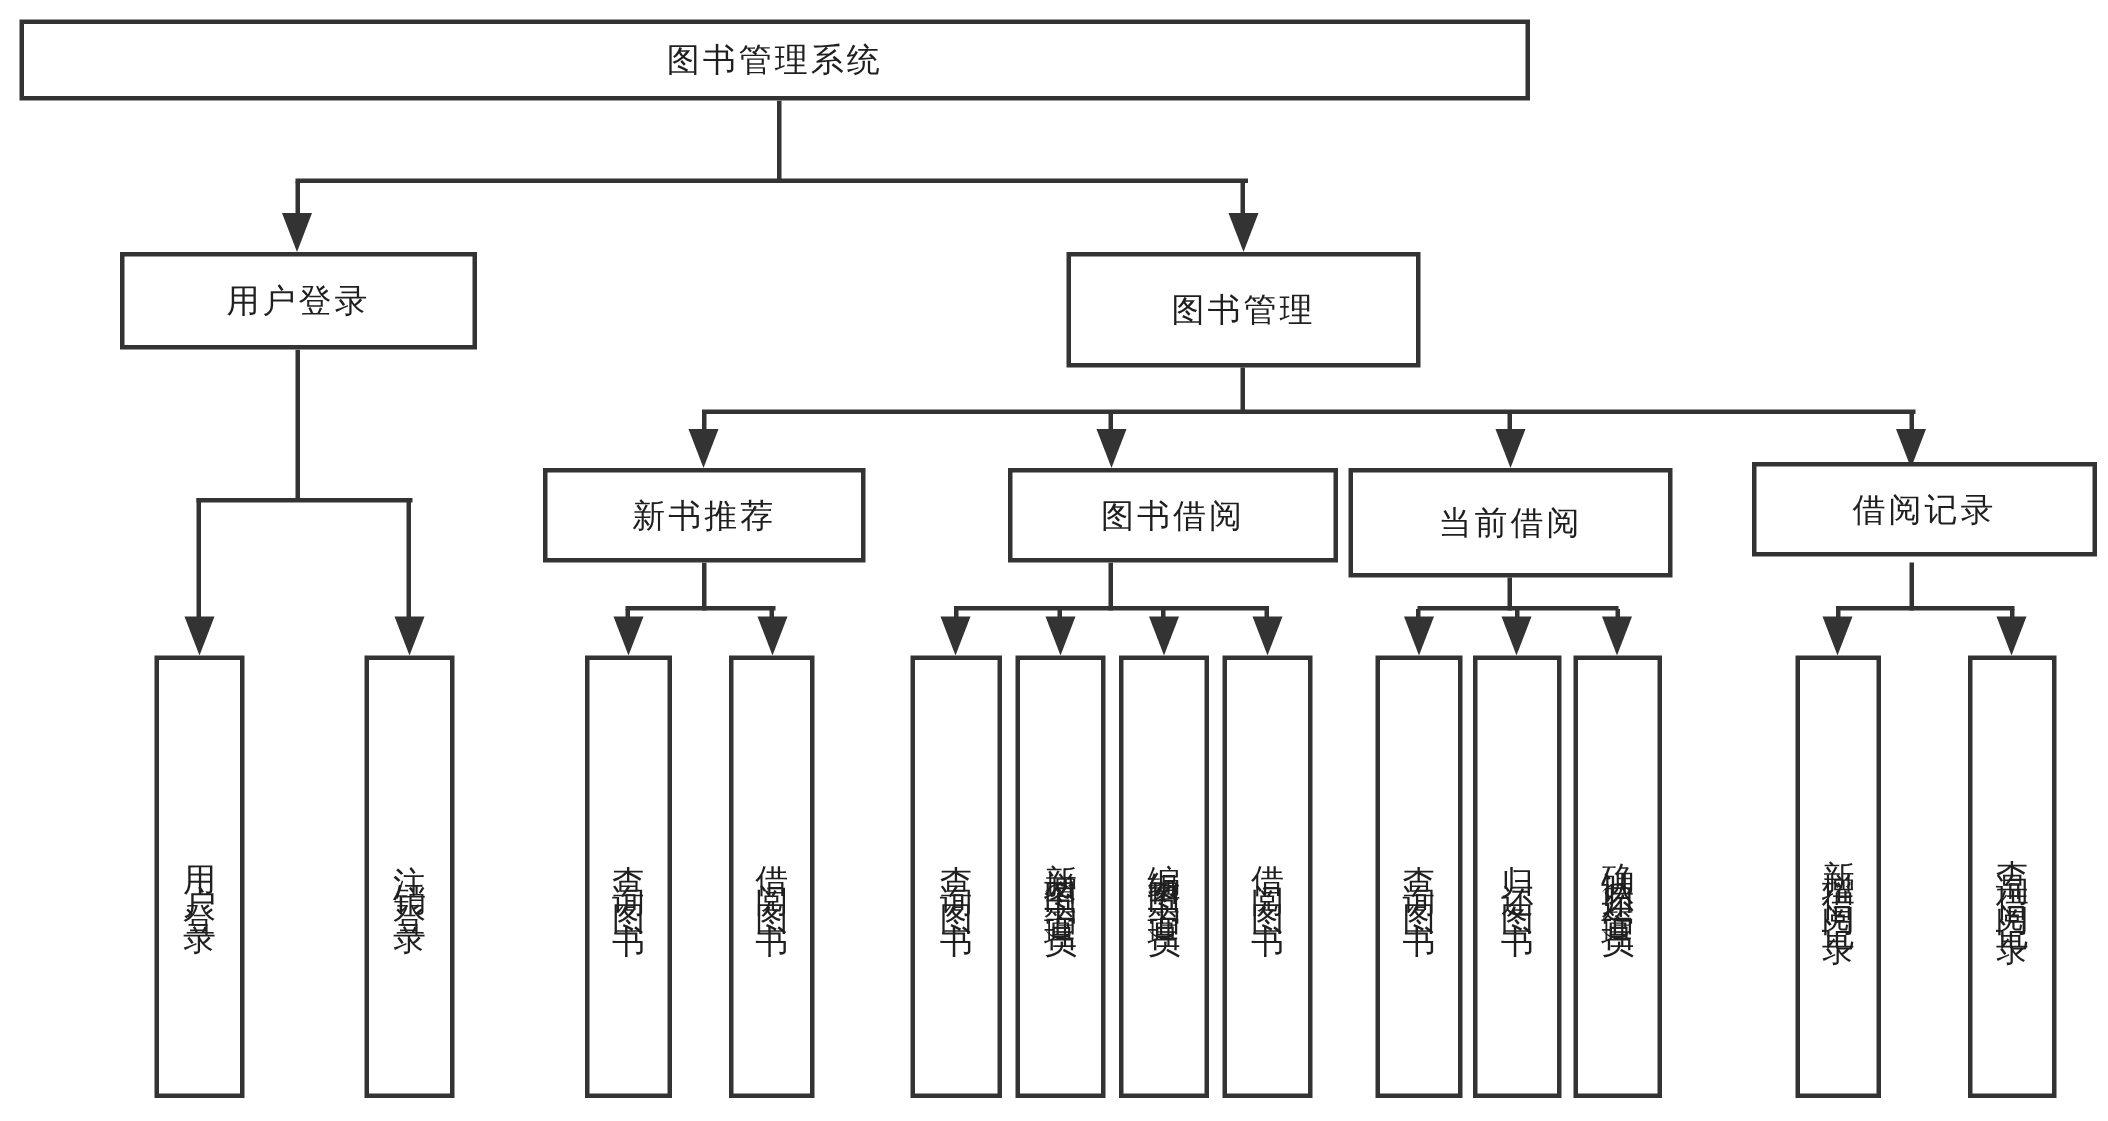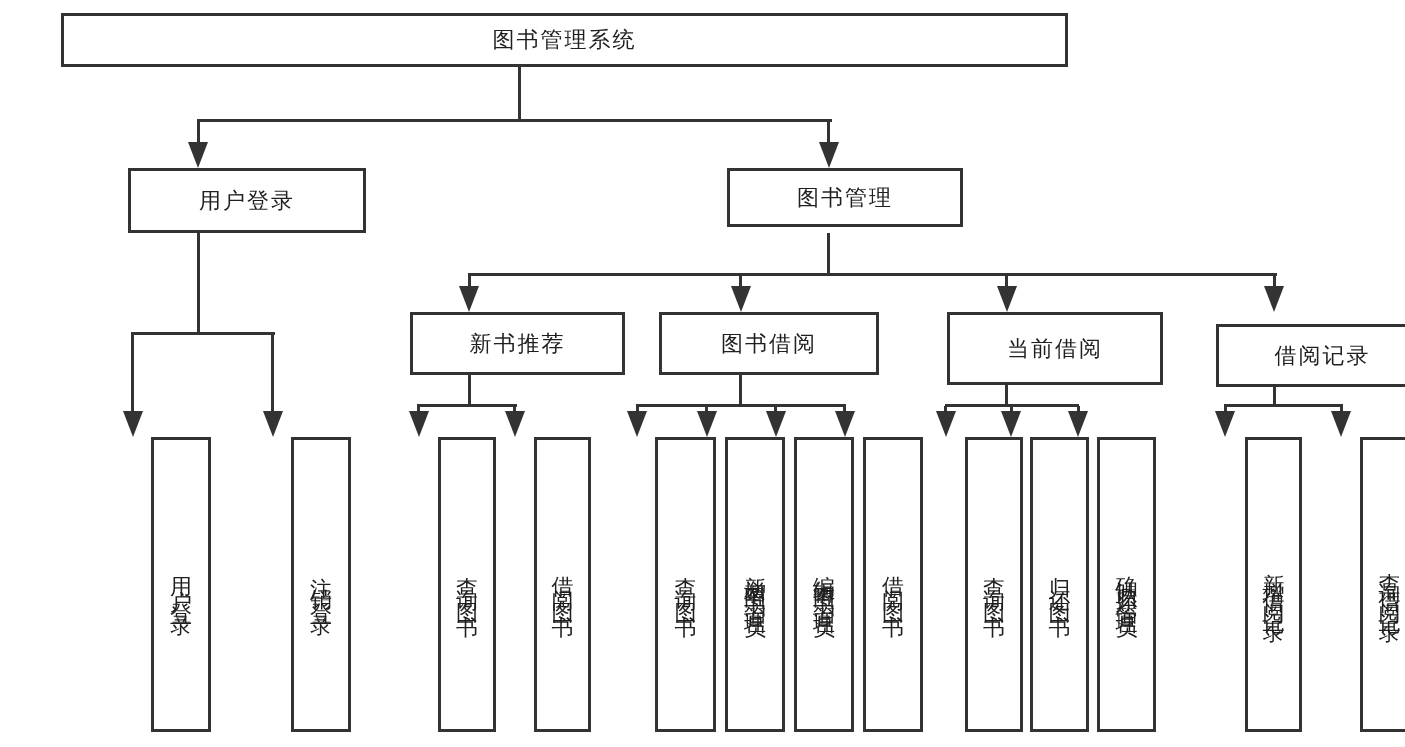--- a/index.html
+++ b/index.html
@@ -14,21 +14,20 @@
     position:absolute;
     box-sizing:border-box;
     border:3px solid #333333;
     background:#ffffff;
     display:flex;
     align-items:center;
     justify-content:center;
     color:#1f1f1f;
     font-size:22px;
     letter-spacing:2px;
-    margin-left:48px;
   }
   .vlabel{
     writing-mode:vertical-rl;
     text-orientation:mixed;
     letter-spacing:12px;
     line-height:1;
   }
   .v4{letter-spacing:13px;}
   .v6{letter-spacing:10px;}
   .v9{letter-spacing:6px;}
@@ -114,34 +113,34 @@
   <div class="vl" style="left:1340px;top:406px;height:8px"></div>
   <div class="ar" style="left:1331px;top:411px"></div>
 
   <div class="box" style="left:13px;top:13px;width:1007px;height:54px">
     <span>图书管理系统</span>
   </div>
 
   <div class="box" style="left:80px;top:168px;width:238px;height:65px">
     <span>用户登录</span>
   </div>
-  <div class="box" style="left:679px;top:168px;width:236px;height:59px">
+  <div class="box" style="left:711px;top:168px;width:236px;height:77px">
     <span>图书管理</span>
   </div>
 
   <div class="box" style="left:362px;top:312px;width:215px;height:63px">
     <span>新书推荐</span>
   </div>
-  <div class="box" style="left:611px;top:312px;width:220px;height:63px">
+  <div class="box" style="left:672px;top:312px;width:220px;height:63px">
     <span>图书借阅</span>
   </div>
   <div class="box" style="left:899px;top:312px;width:216px;height:73px">
     <span>当前借阅</span>
   </div>
-  <div class="box" style="left:1168px;top:324px;width:213px;height:63px">
+  <div class="box" style="left:1168px;top:308px;width:230px;height:63px">
     <span>借阅记录</span>
   </div>
 
   <div class="box" style="left:103px;top:437px;width:60px;height:295px">
     <span class="vlabel v4">用户登录</span>
   </div>
   <div class="box" style="left:243px;top:437px;width:60px;height:295px">
     <span class="vlabel v4">注销登录</span>
   </div>
 

